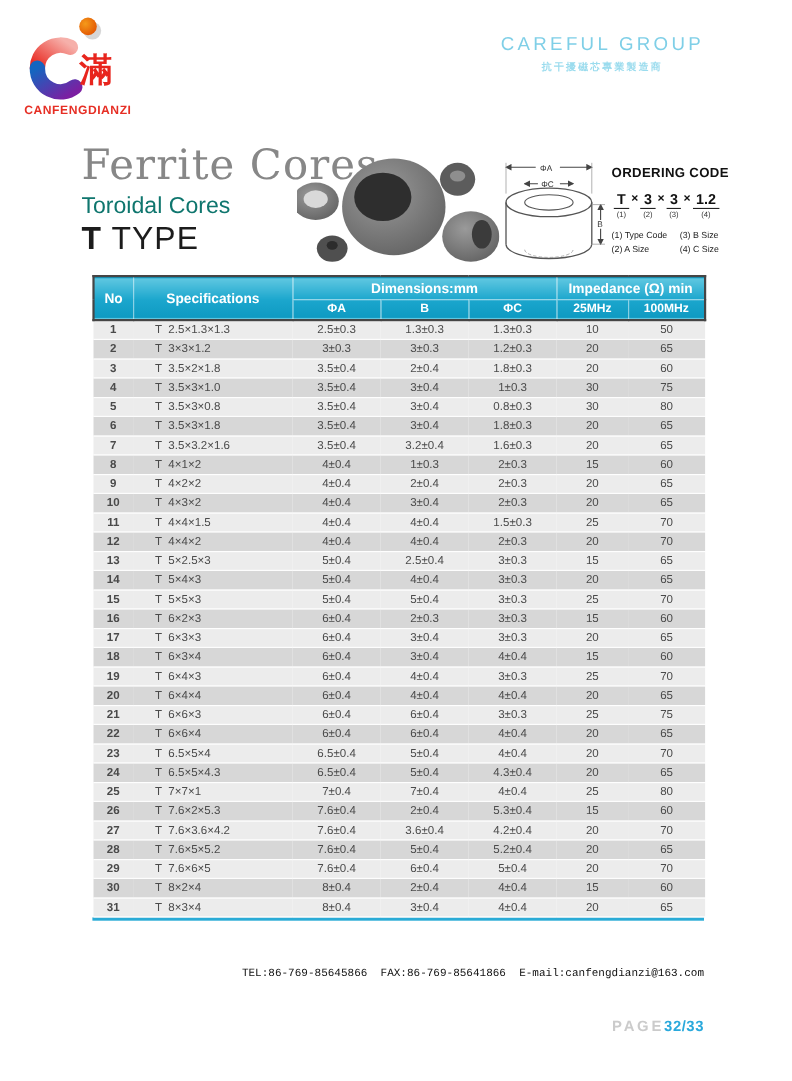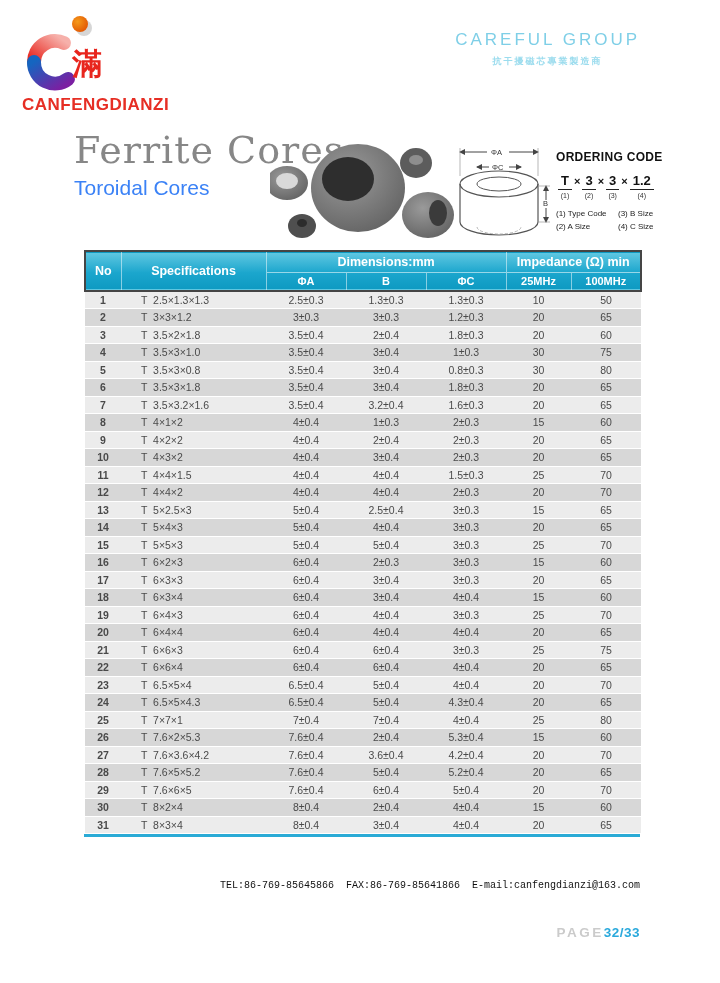--- a/index.html
+++ b/index.html
@@ -1,31 +1,31 @@
 <!DOCTYPE html>
 <html><head>
 <meta charset="utf-8">
 <style>
   * { margin:0; padding:0; box-sizing:border-box; }
   body { background:#fff; font-family:"Liberation Sans", sans-serif; }
   .page { position:relative; width:720px; height:983px; background:#ffffff; overflow:hidden; margin:0 auto; }
 
   
   .logo-svg { position:absolute; left:15px; top:5px; width:115px; height:100px; }
-  .company-name { position:absolute; left:22px; top:95px; color:#e62e24; font-weight:bold; font-size:17px; letter-spacing:.5px; }
+  .company-name { position:absolute; left:22px; top:95px; color:#e62e24; font-weight:bold; font-size:11px; letter-spacing:.5px; }
 
   
   .group-block { position:absolute; right:80px; top:30px; text-align:center; }
   .group-name { color:#7fcfe7; font-size:17px; letter-spacing:3px; }
   .group-tagline { color:#9bdcee; font-size:9px; font-weight:bold; letter-spacing:2px; margin-top:5px; }
 
   
   .title-block { position:absolute; left:74px; top:130px; }
   .title-main { font-family:"DejaVu Serif", serif; font-size:38px; font-weight:normal; color:#878787; letter-spacing:1px; line-height:1.1; }
-  .title-sub { font-size:21px; color:#3b82f6; margin-top:4px; }
+  .title-sub { font-size:21px; color:#0f766e; margin-top:4px; }
   .title-type { font-size:29px; color:#1c1c1c; margin-top:1px; letter-spacing:1px; }
   .title-type .t-bold { font-weight:bold; }
 
   
   .photo-svg { position:absolute; left:270px; top:133px; width:184px; height:114px; }
   .diagram-svg { position:absolute; left:447px; top:140px; width:106px; height:102px; }
   .diagram-svg text { font-family:"Liberation Sans", sans-serif; font-size:7.5px; fill:#333; }
 
   
   .ordering { position:absolute; left:556px; top:150px; width:118px; }
@@ -87,20 +87,21 @@
   <div class="company-name">CANFENGDIANZI</div>
 
   <div class="group-block">
     <div class="group-name">CAREFUL GROUP</div>
     <div class="group-tagline">抗干擾磁芯專業製造商</div>
   </div>
 
   <div class="title-block">
     <div class="title-main">Ferrite Cores</div>
     <div class="title-sub">Toroidal Cores</div>
+    <div class="title-type"><span class="t-bold">T</span><span style="white-space:pre"> TYPE</span></div>
   </div>
 
   <svg class="photo-svg" viewBox="0 0 184 114">
     <defs>
       <radialGradient id="gCore" cx=".4" cy=".35" r=".9">
         <stop offset="0" stop-color="#9a9a9a"></stop>
           <stop offset="1" stop-color="#555"></stop>
       </radialGradient>
     </defs>
 

